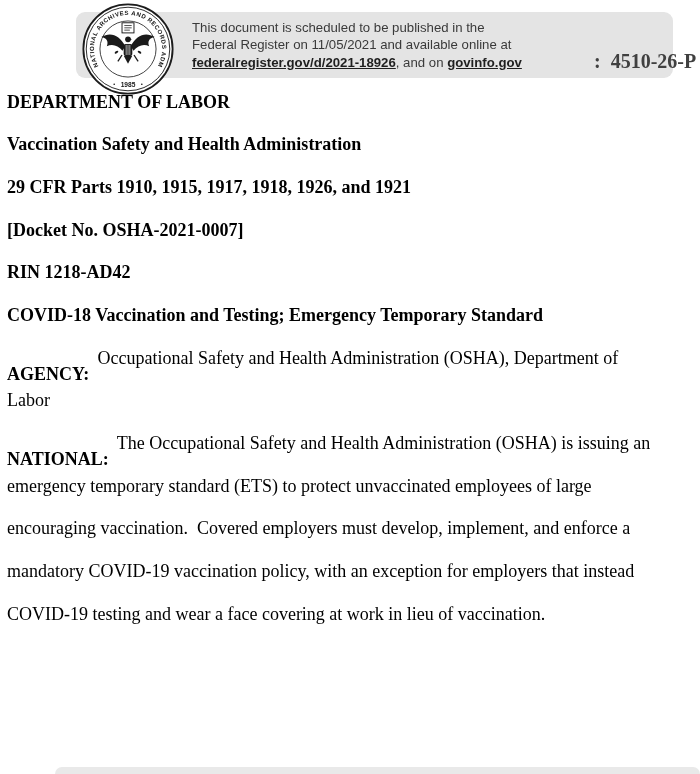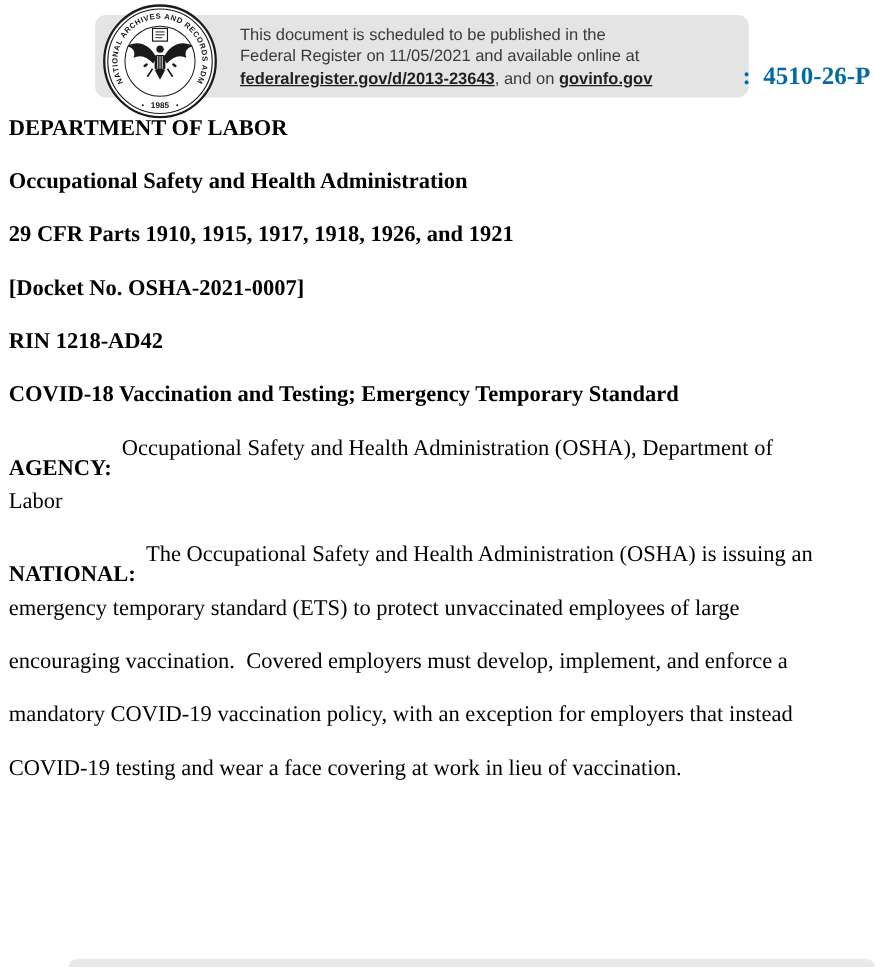--- a/index.html
+++ b/index.html
@@ -3,35 +3,35 @@
 <meta charset="utf-8">
 <style>
   html,body { margin:0; padding:0; background:#fff; }
   .page {
     position:relative; width:700px; height:774px; background:#ffffff;
     overflow:hidden; font-family:"Liberation Serif", serif;
   }
 
   
   .notice-box {
-    position:absolute; left:76px; top:12px; width:523px; height:66px;
+    position:absolute; left:76px; top:12px; width:597px; height:66px;
     background:#e4e4e4; border-radius:9px;
     box-sizing:border-box; padding:7px 0 0 116px;
     font-family:"Liberation Sans", sans-serif;
     font-size:13.2px; line-height:17.3px; color:#3a3a3a;
   }
   .notice-box .nline { white-space:pre; }
   .notice-box a {
     color:#1f1f1f; font-weight:700; text-decoration:underline; cursor:pointer;
   }
   .seal-wrap { position:absolute; left:82px; top:3px; width:92px; height:92px; }
   .billing {
     position:absolute; left:594px; top:50px;
     font-family:"Liberation Serif", serif; font-weight:bold; font-size:20px;
-    color:#0369a1; white-space:pre;
+    color:#404040; white-space:pre;
   }
 
   
   .doc {
     position:absolute; left:7px; top:81px; width:680px;
     font-size:18px; color:#000;
   }
   .docline {
     height:42.65px; display:flex; align-items:center; white-space:pre;
   }
@@ -48,21 +48,21 @@
   .seal-ring-text { font-family:"Liberation Sans", sans-serif; font-weight:700; }
 </style>
 </head>
 <body>
 
 <div class="page">
 
   <div class="notice-box">
     <div class="nline">This document is scheduled to be published in the</div>
     <div class="nline">Federal Register on 11/05/2021 and available online at</div>
-    <div class="nline"><a>federalregister.gov/d/2013-23643</a><span>, and on </span><a>govinfo.gov</a></div>
+    <div class="nline"><a>federalregister.gov/d/2021-18926</a><span>, and on </span><a>govinfo.gov</a></div>
   </div>
 
   <div class="seal-wrap">
     <svg viewBox="0 0 100 100" width="92" height="92">
       <circle cx="50" cy="50" r="48.5" fill="#ffffff" stroke="#1c1c1c" stroke-width="2"></circle>
       <circle cx="50" cy="50" r="45.4" fill="none" stroke="#1c1c1c" stroke-width="1"></circle>
       <circle cx="50" cy="50" r="30.5" fill="none" stroke="#1c1c1c" stroke-width="0.9"></circle>
       <defs>
         <path id="sealArc" d="M 18,68.5 A 37,37 0 1 1 82,68.5" fill="none"></path>
       </defs>
@@ -92,21 +92,21 @@
         <ellipse cx="37.5" cy="53.5" rx="2.2" ry="1.2" fill="#1a1a1a" transform="rotate(-35 37.5 53.5)"></ellipse>
         <ellipse cx="62.5" cy="53.5" rx="2.2" ry="1.2" fill="#1a1a1a" transform="rotate(35 62.5 53.5)"></ellipse>
       </g>
     </svg>
   </div>
 
   <div class="billing">:  4510-26-P</div>
 
   <div class="doc">
     <div class="docline b"><b></b><span>DEPARTMENT OF LABOR</span></div>
-    <div class="docline b"><b></b><span>Occupational Safety and Health Administration</span></div>
+    <div class="docline b"><b></b><span>Vaccination Safety and Health Administration</span></div>
     <div class="docline b"><b></b><span>29 CFR Parts 1910, 1915, 1917, 1918, 1926, and 1921</span></div>
     <div class="docline b"><b></b><span>[Docket No. OSHA-2021-0007]</span></div>
     <div class="docline b"><b></b><span>RIN 1218-AD42</span></div>
     <div class="docline b"><b></b><span>COVID-18 Vaccination and Testing; Emergency Temporary Standard</span></div>
     <div class="docline"><b>AGENCY:</b><span>Occupational Safety and Health Administration (OSHA), Department of</span></div>
     <div class="docline"><b></b><span>Labor</span></div>
     <div class="docline"><b>NATIONAL:</b><span>The Occupational Safety and Health Administration (OSHA) is issuing an</span></div>
     <div class="docline"><b></b><span>emergency temporary standard (ETS) to protect unvaccinated employees of large</span></div>
     <div class="docline"><b></b><span>encouraging vaccination.  Covered employers must develop, implement, and enforce a</span></div>
     <div class="docline"><b></b><span>mandatory COVID-19 vaccination policy, with an exception for employers that instead</span></div>

